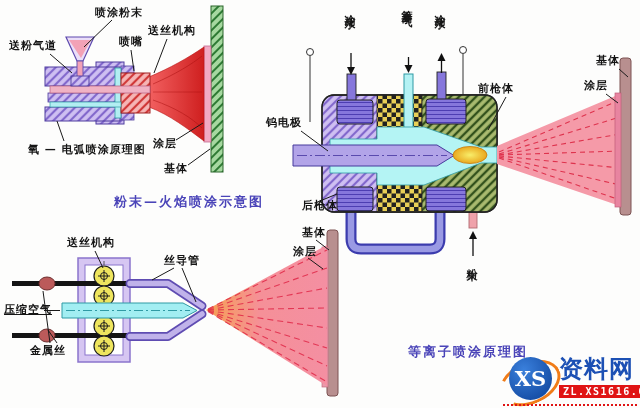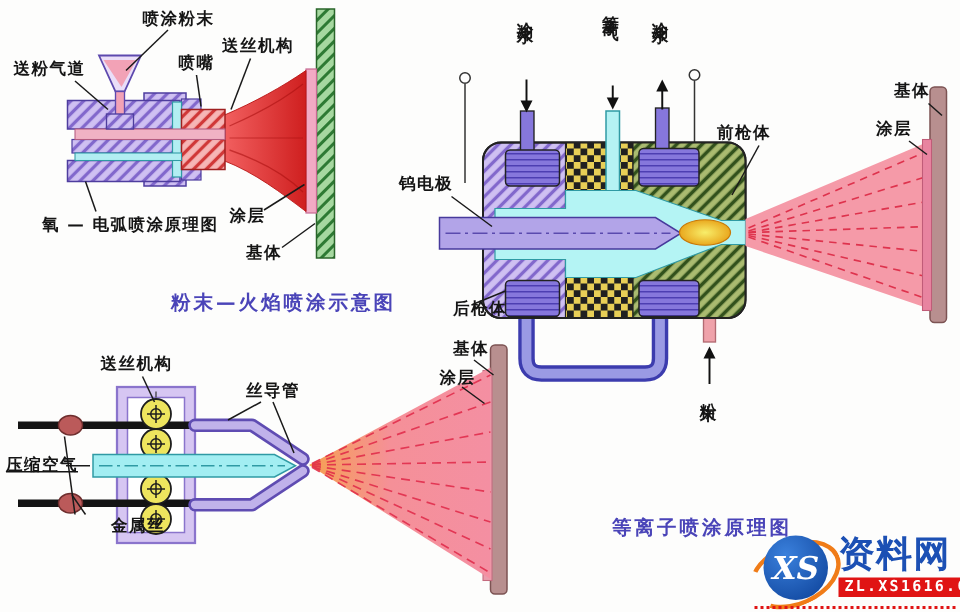--- a/index.html
+++ b/index.html
@@ -12,21 +12,21 @@
         writing-mode:vertical-rl;text-orientation:upright;letter-spacing:2px;line-height:1;}
   .dtitle{position:absolute;color:#4a44b8;font-weight:bold;font-size:13px;letter-spacing:2px;
           white-space:nowrap;}
   
   .watermark{position:absolute;left:503px;top:352px;width:137px;height:54px;display:flex;align-items:flex-start;}
   .wm-logo{position:relative;width:54px;height:52px;flex:none;}
   .wm-ring{position:absolute;left:-5px;top:10px;width:58px;height:36px;border:3px solid #f07c18;
            border-radius:50%;transform:rotate(-24deg);border-left-color:transparent;}
   .wm-circle{position:absolute;left:6px;top:5px;width:43px;height:43px;border-radius:50%;
              background:radial-gradient(circle at 35% 30%,#3a80dc,#0b3f96);color:#fff;
-             font-style:italic;font-weight:bold;font-size:21px;display:flex;align-items:center;
+             font-weight:bold;font-size:21px;display:flex;align-items:center;
              justify-content:center;font-family:"DejaVu Serif",serif;}
   .wm-right{display:flex;flex-direction:column;margin-left:2px;margin-top:4px;}
   .wm-name{color:#1c50b4;font-weight:bold;font-size:24px;letter-spacing:1px;line-height:1.15;}
   .wm-url{background:#e01414;color:#fff;font-weight:bold;font-size:10px;letter-spacing:1.5px;
           padding:1px 4px;margin-top:1px;font-family:"DejaVu Sans Mono",monospace;white-space:nowrap;}
   .wm-dots{position:absolute;left:503px;top:404px;width:134px;border-top:2px dotted #e01414;}
 </style>
 </head>
 <body>
 
@@ -243,21 +243,21 @@
 <div class="lbl" style="left:119px;top:36px;">喷嘴</div>
 <div class="lbl" style="left:148px;top:25px;">送丝机构</div>
 <div class="lbl" style="left:28px;top:144px;">氧 — 电弧喷涂原理图</div>
 <div class="lbl" style="left:153px;top:138px;">涂层</div>
 <div class="lbl" style="left:164px;top:163px;">基体</div>
 <div class="dtitle" style="left:66px;top:193px;padding-left:48px;">粉末—火焰喷涂示意图</div>
 
 <div class="lbl" style="left:67px;top:237px;">送丝机构</div>
 <div class="lbl" style="left:164px;top:255px;">丝导管</div>
 <div class="lbl" style="left:4px;top:304px;text-decoration:underline;">压缩空气</div>
-<div class="lbl" style="left:30px;top:345px;margin-left:44px;">金属丝</div>
+<div class="lbl" style="left:30px;top:345px;">金属丝</div>
 <div class="lbl" style="left:302px;top:227px;">基体</div>
 <div class="lbl" style="left:293px;top:246px;">涂层</div>
 
 <div class="vlbl" style="left:344px;top:5px;">冷却水</div>
 <div class="vlbl" style="left:401px;top:1px;">等离子气</div>
 <div class="vlbl" style="left:434px;top:5px;">冷却水</div>
 <div class="lbl" style="left:266px;top:117px;">钨电极</div>
 <div class="lbl" style="left:478px;top:83px;">前枪体</div>
 <div class="lbl" style="left:282px;top:200px;margin-left:20px;">后枪体</div>
 <div class="vlbl" style="left:466px;top:259px;">粉末</div>

